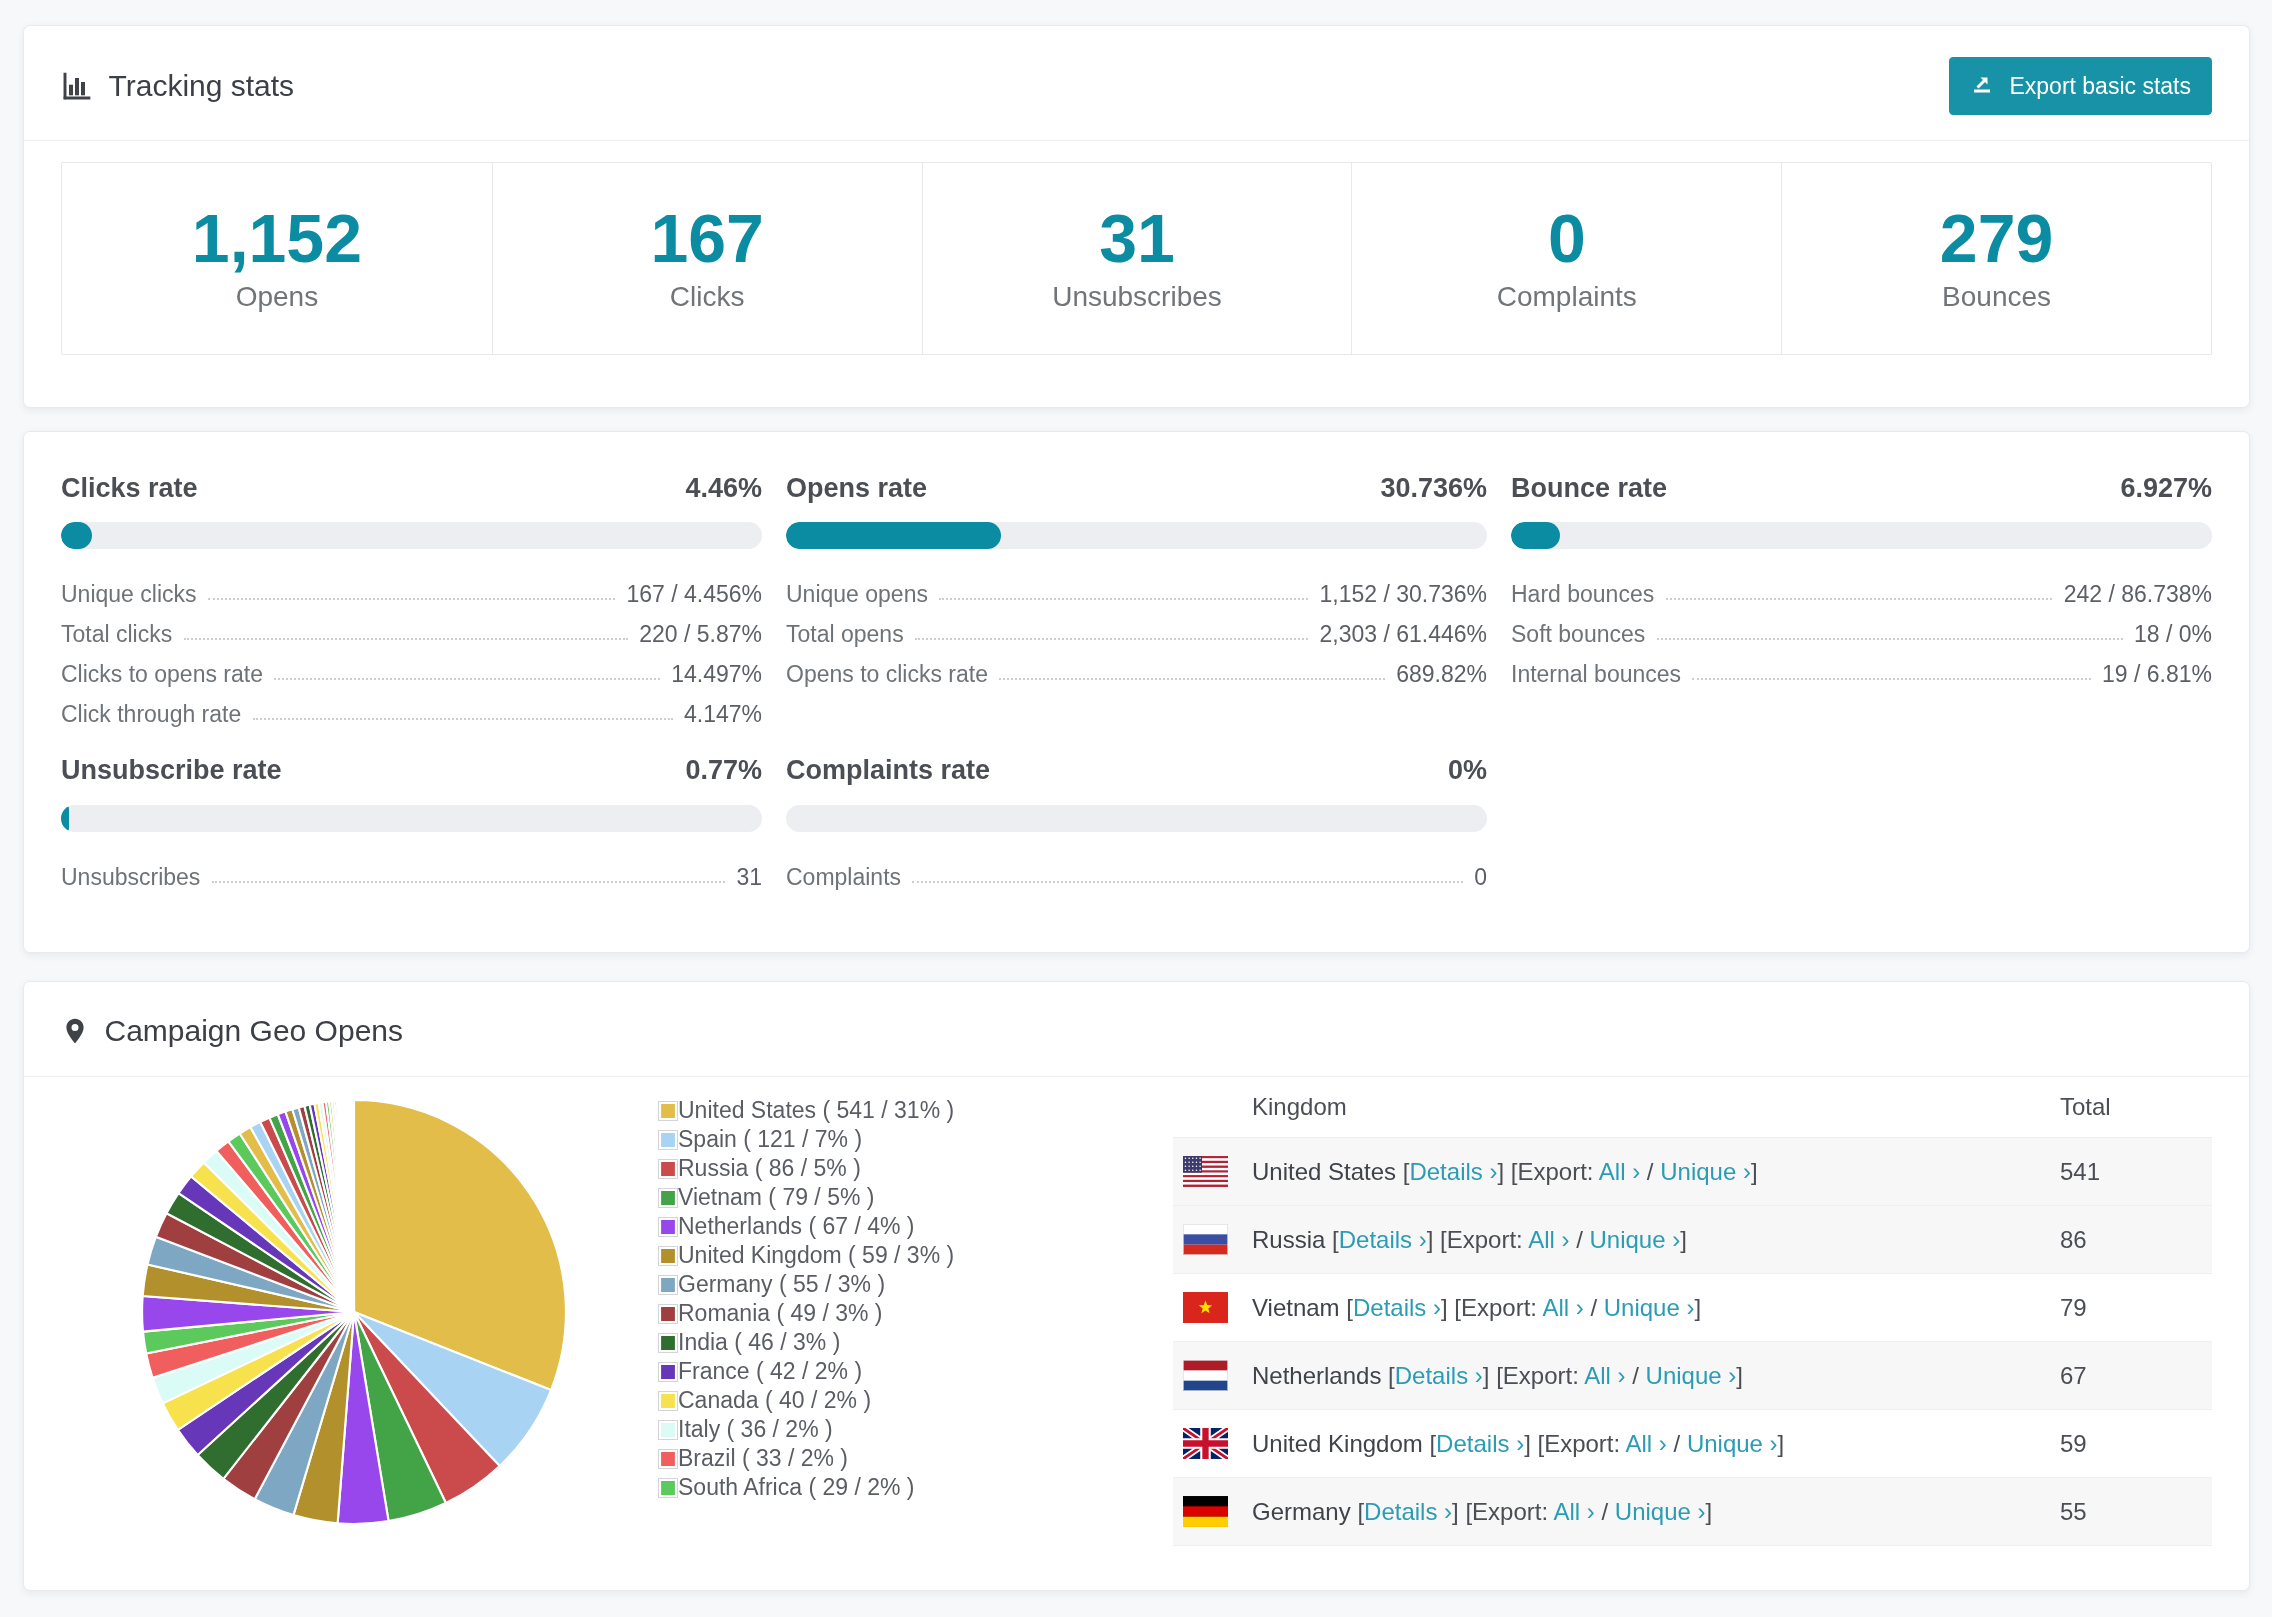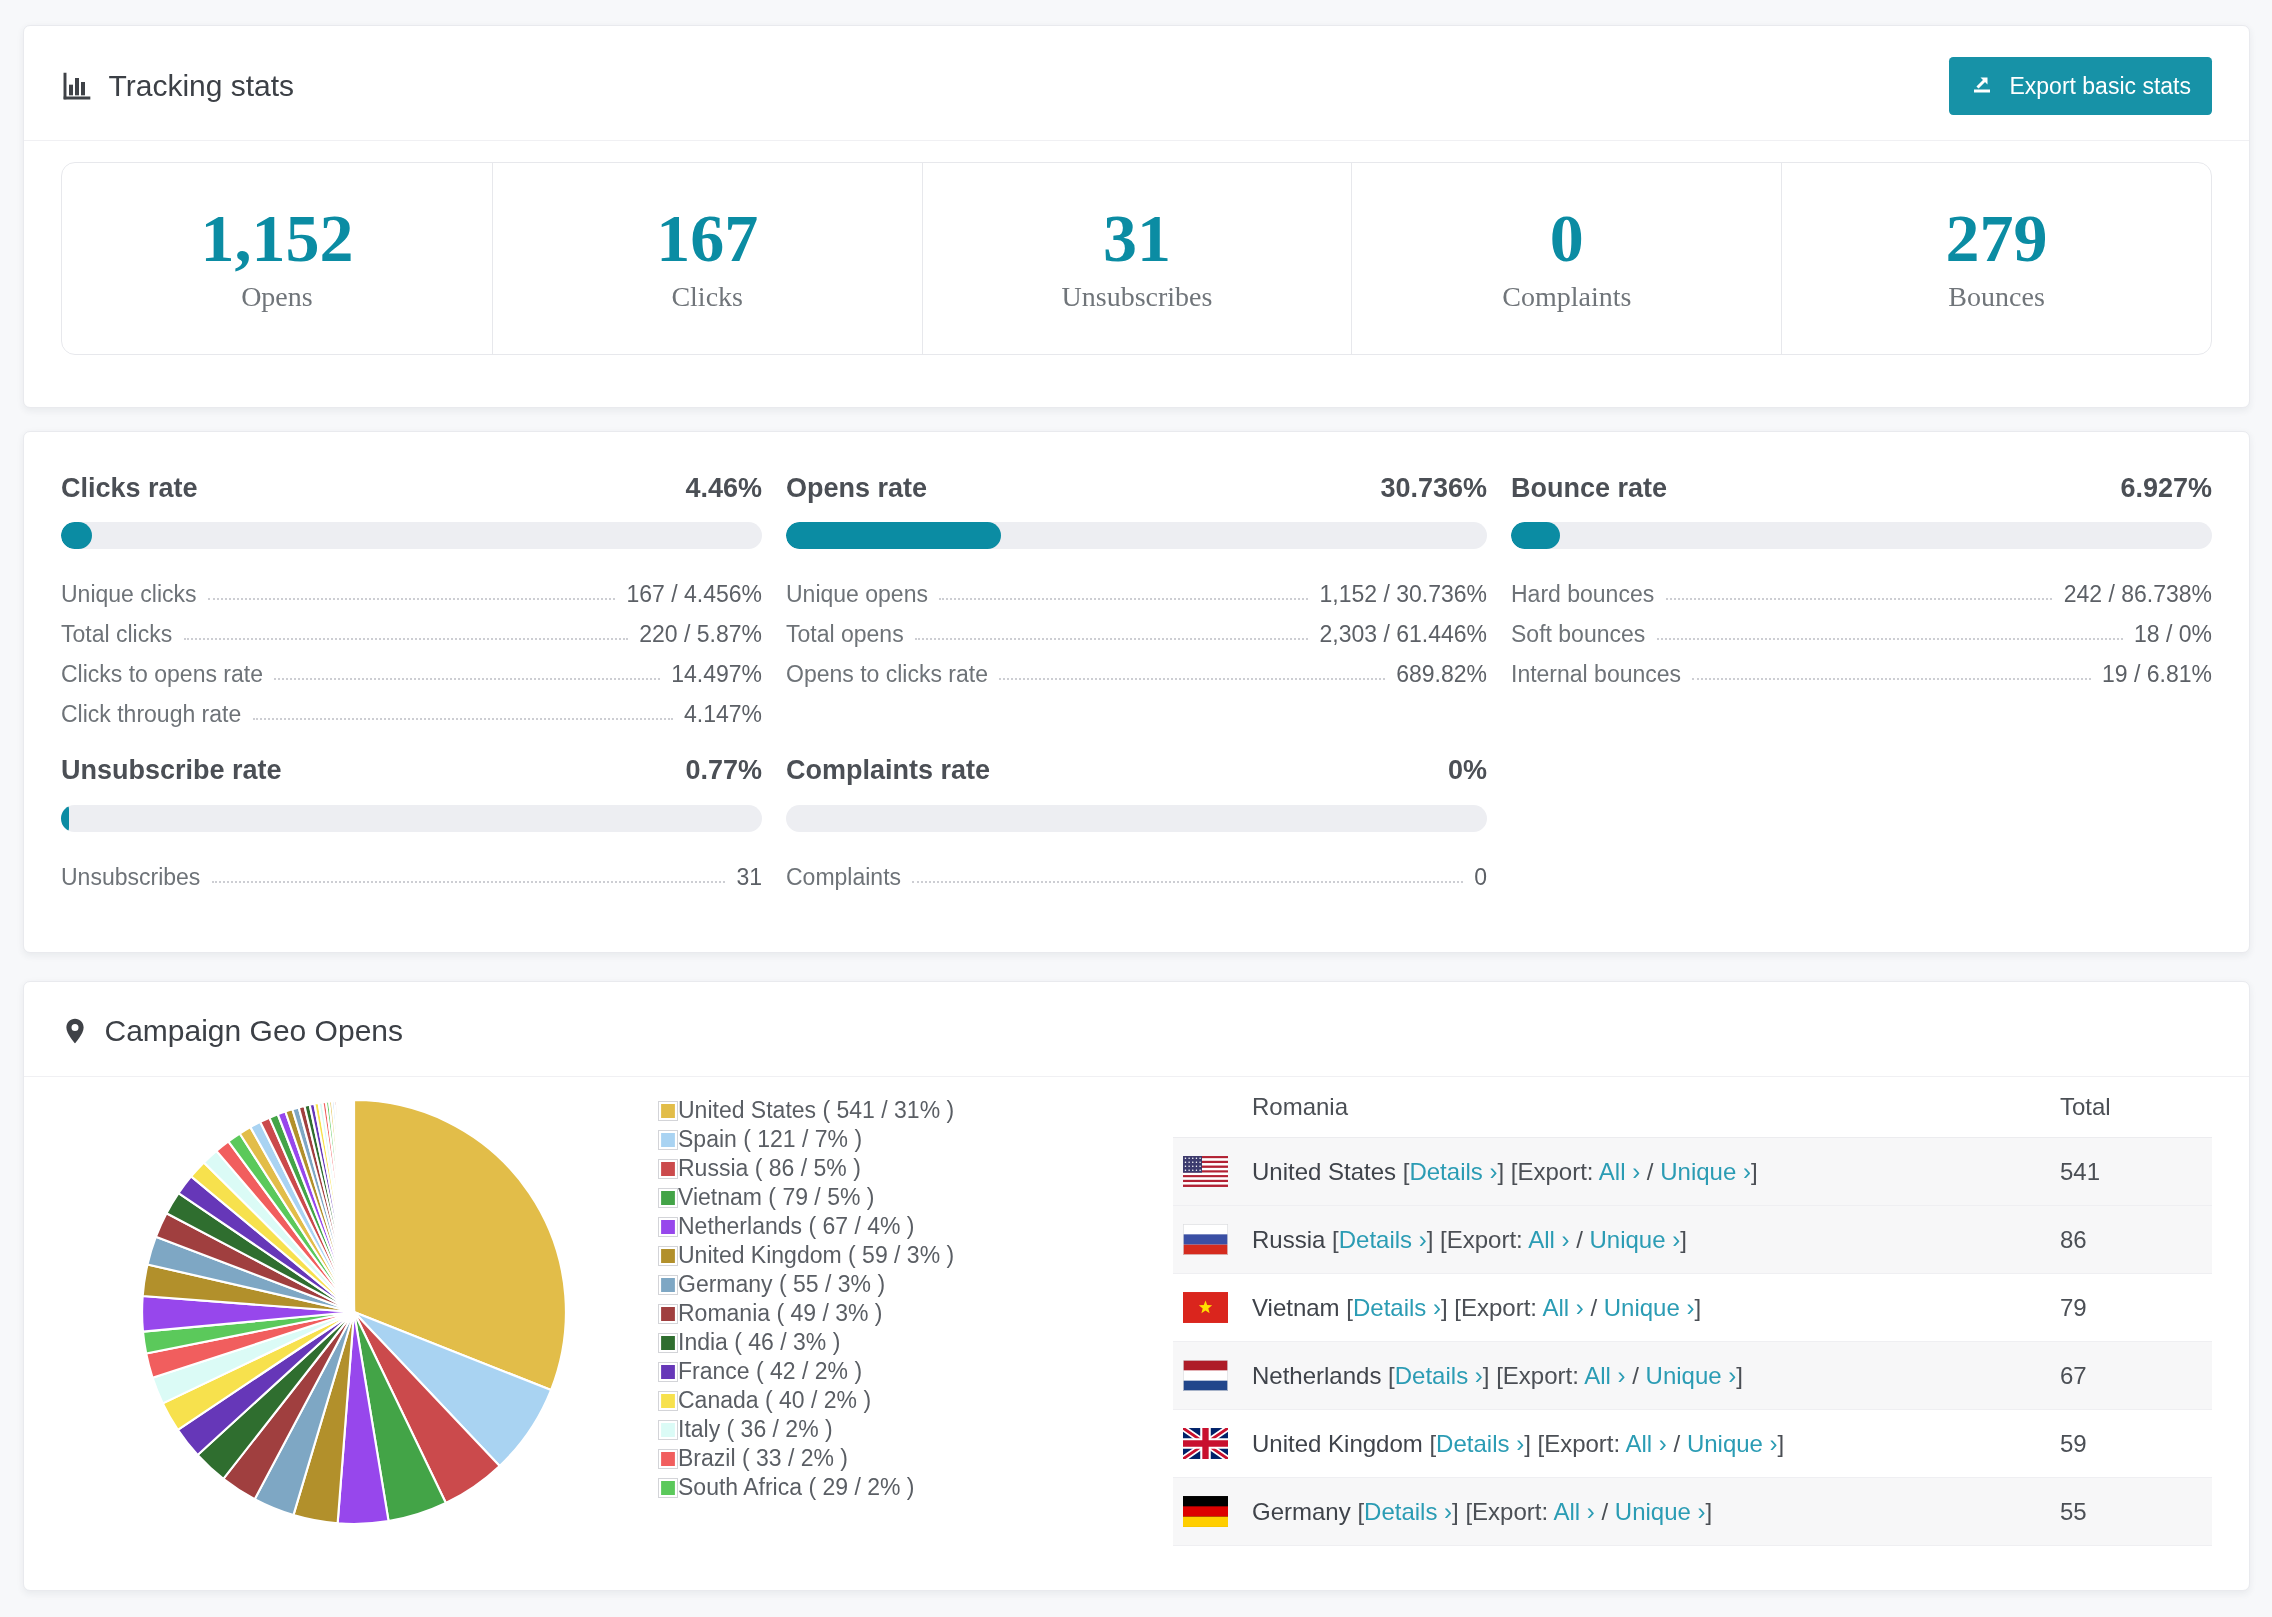--- a/index.html
+++ b/index.html
@@ -25,22 +25,22 @@
   .card-title{display:flex;align-items:center;gap:15.5px;font-size:30px;color:#3c4046;}
   .card-title .icon{display:flex;align-items:center;}
   
   .card-tracking{height:383px;}
   .export-btn{
     display:flex;align-items:center;gap:15px;border:none;cursor:pointer;
     background:var(--button);color:#fff;font-family:inherit;
     font-size:23px;padding:14px 21px;border-radius:4.2px;
   }
   .stats-row{
-    margin:21px 37px 1px;border:1.4px solid #e7e8ec;border-radius:14px;
-    display:grid;grid-template-columns:repeat(5,1fr);font-family:Liberation Serif, serif;
+    margin:21px 37px 1px;border:1.4px solid #e7e8ec;border-radius:1px;
+    display:grid;grid-template-columns:repeat(5,1fr);
   }
   .stat-cell{text-align:center;padding:40px 0 41px;}
   .stat-cell + .stat-cell{border-left:1.4px solid #e7e8ec;}
   .stat-value{font-size:68px;line-height:71px;font-weight:700;color:var(--accent);}
   .stat-label{font-size:28px;color:#70757a;margin-top:7px;}
   
   .card-rates{height:522px;padding:40px 37px 0;}
   .rates-grid{display:grid;grid-template-columns:repeat(3,1fr);column-gap:79px;row-gap:17px;gap:24px;}
   .rate-head{display:flex;justify-content:space-between;align-items:baseline;
     font-size:27px;line-height:32px;font-weight:700;color:#4b4f55;}
@@ -377,21 +377,21 @@
             <span class="legend-label">Brazil ( 33 / 2% )</span>
           </div>
           <div class="legend-item">
             <span class="legend-swatch" style="background:#5bc95b"></span>
             <span class="legend-label">South Africa ( 29 / 2% )</span>
           </div>
         </div>
       <div class="geo-table">
         <div class="t-head">
           <div class="flag-cell"></div>
-          <div>Romania</div>
+          <div>Kingdom</div>
           <div>Total</div>
         </div>
         <div id="table-body">
             <div class="g-row alt">
               <div class="flag-cell"><svg viewBox="0 0 64 44" width="45" height="31">
                   <rect y="0.00" width="64" height="3.38" fill="#b22234"></rect>
                   <rect y="3.38" width="64" height="3.38" fill="#ffffff"></rect>
                   <rect y="6.77" width="64" height="3.38" fill="#b22234"></rect>
                   <rect y="10.15" width="64" height="3.38" fill="#ffffff"></rect>
                   <rect y="13.54" width="64" height="3.38" fill="#b22234"></rect>

